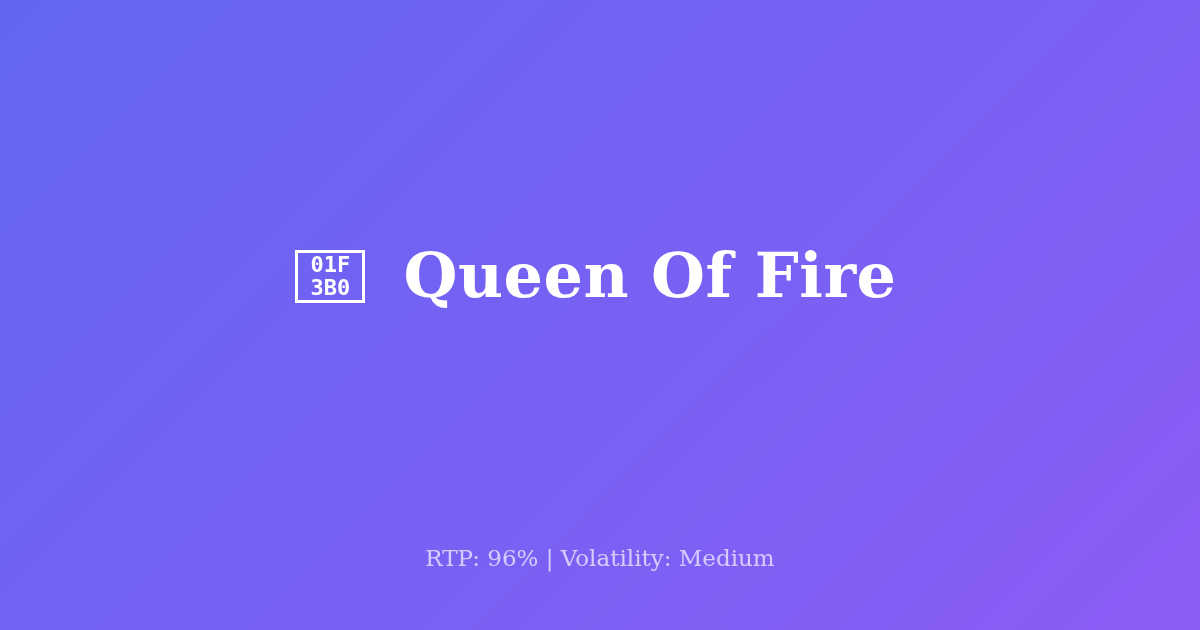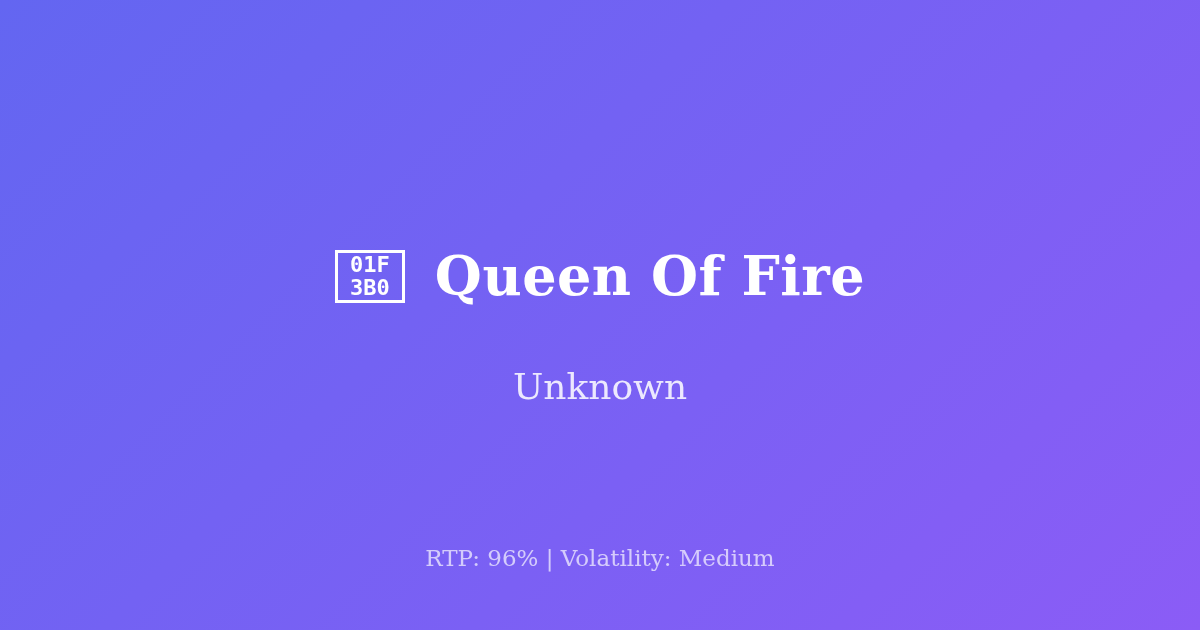--- a/index.html
+++ b/index.html
@@ -62,25 +62,25 @@
     flex: 0 0 auto;
   }
   .tofu-glyph span {
     display: block;
     height: 23px;
   }
 
   .game-title {
     font-family: "DejaVu Serif", "Liberation Serif", serif;
     font-weight: 700;
-    font-size: 54px;
+    font-size: 62px;
     line-height: 84px;
     color: #ffffff;
     letter-spacing: 0.5px;
-    margin: 0;
+    margin: 8px;
     padding: 0;
   }
 
   
   .provider {
     position: absolute;
     left: 0;
     right: 0;
     top: 364px;
     text-align: center;
@@ -116,17 +116,16 @@
 
     <span class="tofu-glyph">
       <span>01F</span>
       <span>3B0</span>
     </span>
 
     <h1 class="game-title">Queen Of Fire</h1>
 
   </div>
 
-  <p class="provider">Unknown</p>
 
   <p class="meta-line">RTP: 96% | Volatility: Medium</p>
 
 </div>
 
 </body></html>

